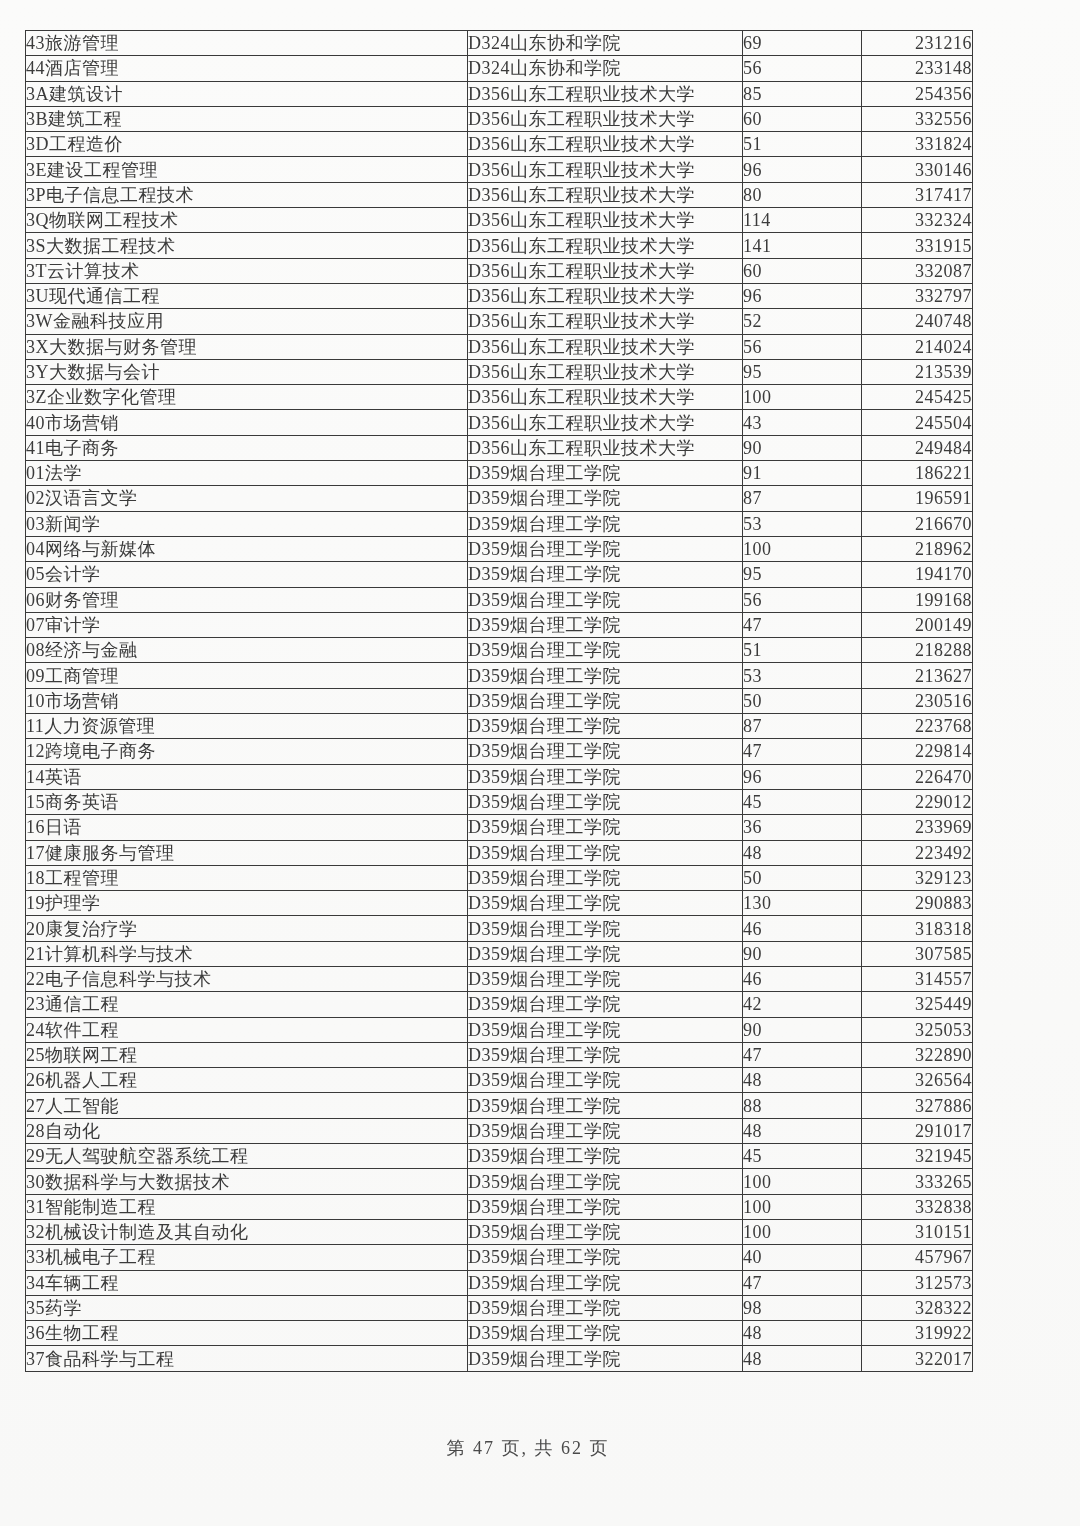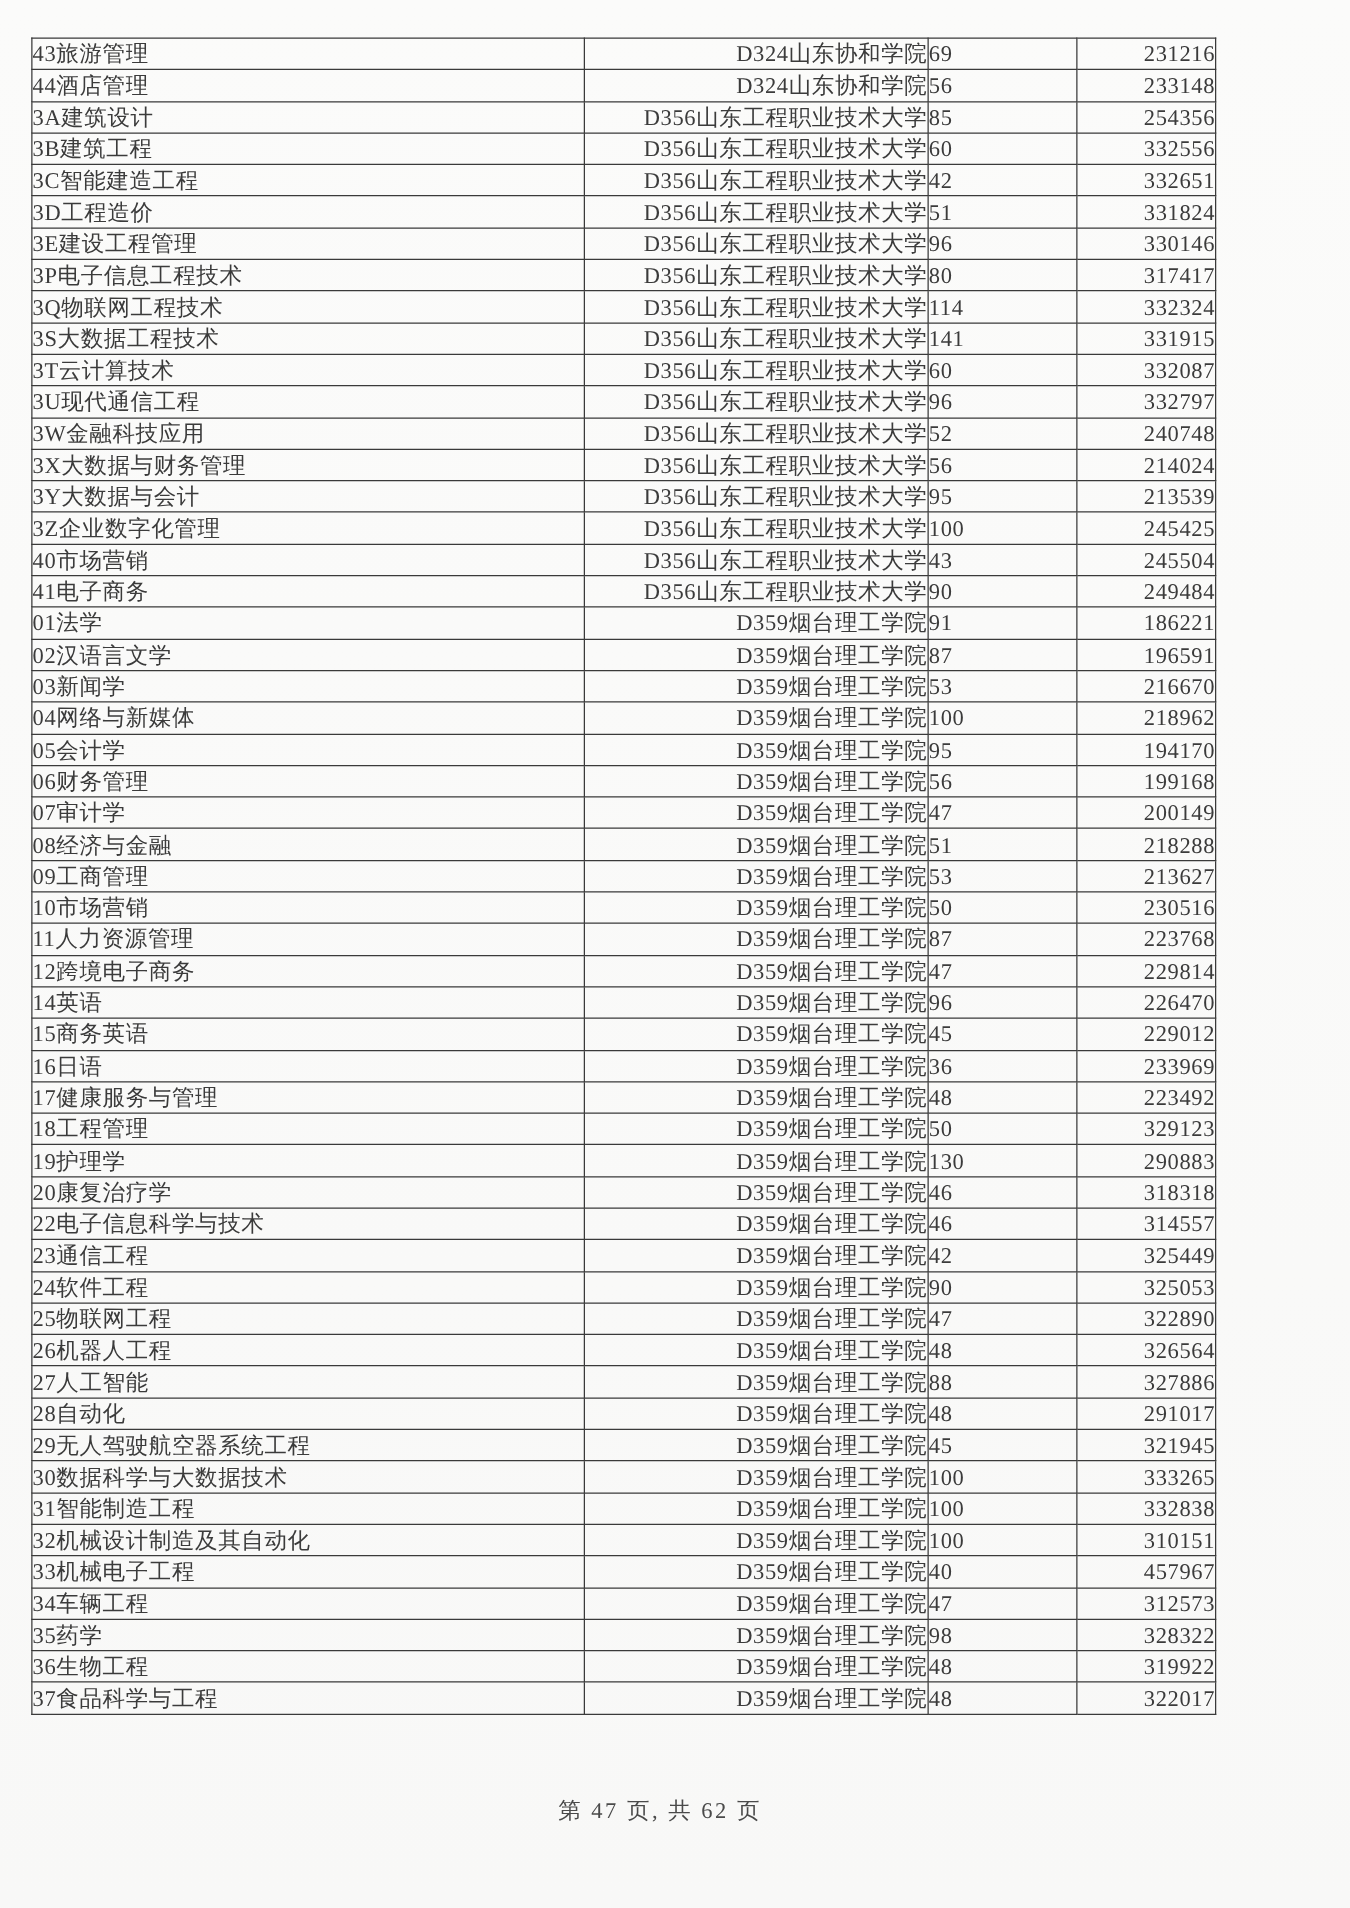--- a/index.html
+++ b/index.html
@@ -33,21 +33,21 @@
     border: 1.6px solid #3a3a3a;
     height: 24.3px;
     padding: 0;
     line-height: 1;
     white-space: nowrap;
     overflow: hidden;
     color: #3b3b3b;
     letter-spacing: 0.5px;
   }
   td.col-major   { width: 441px; padding-left: 8px;  text-align: left; }
-  td.col-inst    { width: 274px; padding-left: 3px;  text-align: right; }
+  td.col-inst    { width: 274px; padding-left: 3px;  text-align: left; }
   td.col-count   { width: 118px; padding-right: 9px;  text-align: left; }
   td.col-code    { width: 110px; padding-right: 14px; text-align: right; }
   .footer {
     position: absolute;
     left: 0;
     top: 1436px;
     width: 1056px;
     text-align: center;
     font-size: 18px;
     color: #4a4a4a;
@@ -79,26 +79,20 @@
       <td class="col-count">85</td>
       <td class="col-code">254356</td>
     </tr>
         <tr>
       <td class="col-major">3B建筑工程</td>
       <td class="col-inst">D356山东工程职业技术大学</td>
       <td class="col-count">60</td>
       <td class="col-code">332556</td>
     </tr>
         <tr>
-      <td class="col-major">3C智能建造工程</td>
-      <td class="col-inst">D356山东工程职业技术大学</td>
-      <td class="col-count">42</td>
-      <td class="col-code">332651</td>
-    </tr>
-        <tr>
       <td class="col-major">3D工程造价</td>
       <td class="col-inst">D356山东工程职业技术大学</td>
       <td class="col-count">51</td>
       <td class="col-code">331824</td>
     </tr>
         <tr>
       <td class="col-major">3E建设工程管理</td>
       <td class="col-inst">D356山东工程职业技术大学</td>
       <td class="col-count">96</td>
       <td class="col-code">330146</td>
@@ -277,20 +271,26 @@
       <td class="col-count">130</td>
       <td class="col-code">290883</td>
     </tr>
         <tr>
       <td class="col-major">20康复治疗学</td>
       <td class="col-inst">D359烟台理工学院</td>
       <td class="col-count">46</td>
       <td class="col-code">318318</td>
     </tr>
         <tr>
+      <td class="col-major">21计算机科学与技术</td>
+      <td class="col-inst">D359烟台理工学院</td>
+      <td class="col-count">90</td>
+      <td class="col-code">307585</td>
+    </tr>
+        <tr>
       <td class="col-major">22电子信息科学与技术</td>
       <td class="col-inst">D359烟台理工学院</td>
       <td class="col-count">46</td>
       <td class="col-code">314557</td>
     </tr>
         <tr>
       <td class="col-major">23通信工程</td>
       <td class="col-inst">D359烟台理工学院</td>
       <td class="col-count">42</td>
       <td class="col-code">325449</td>

